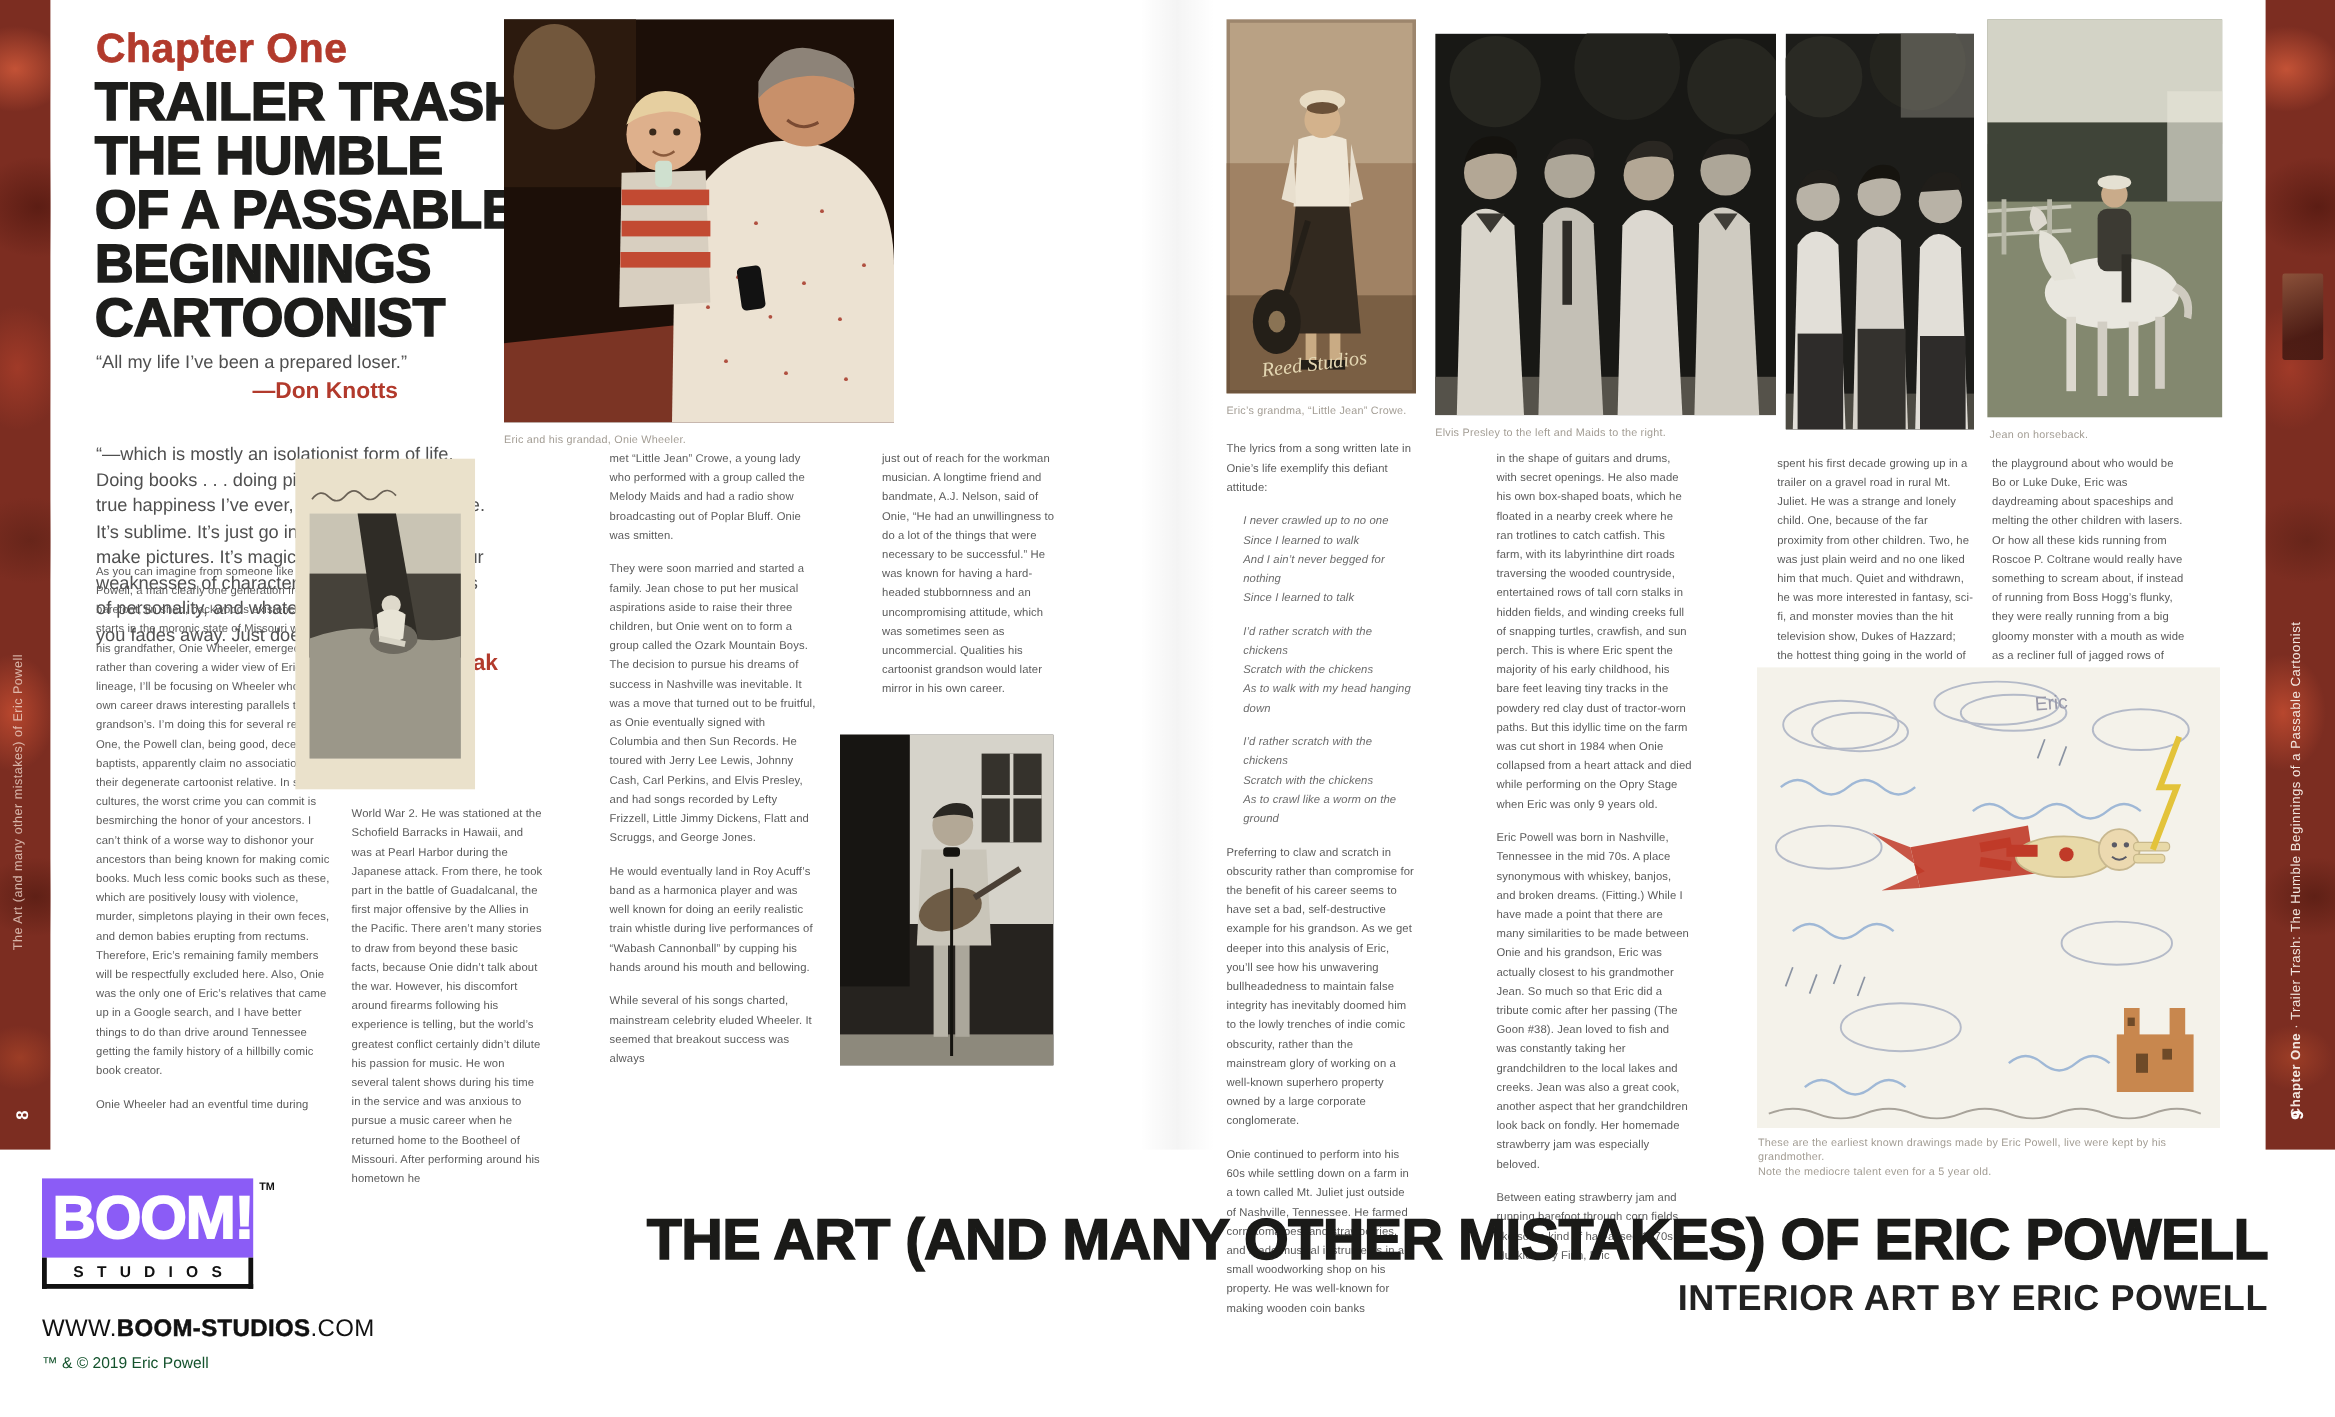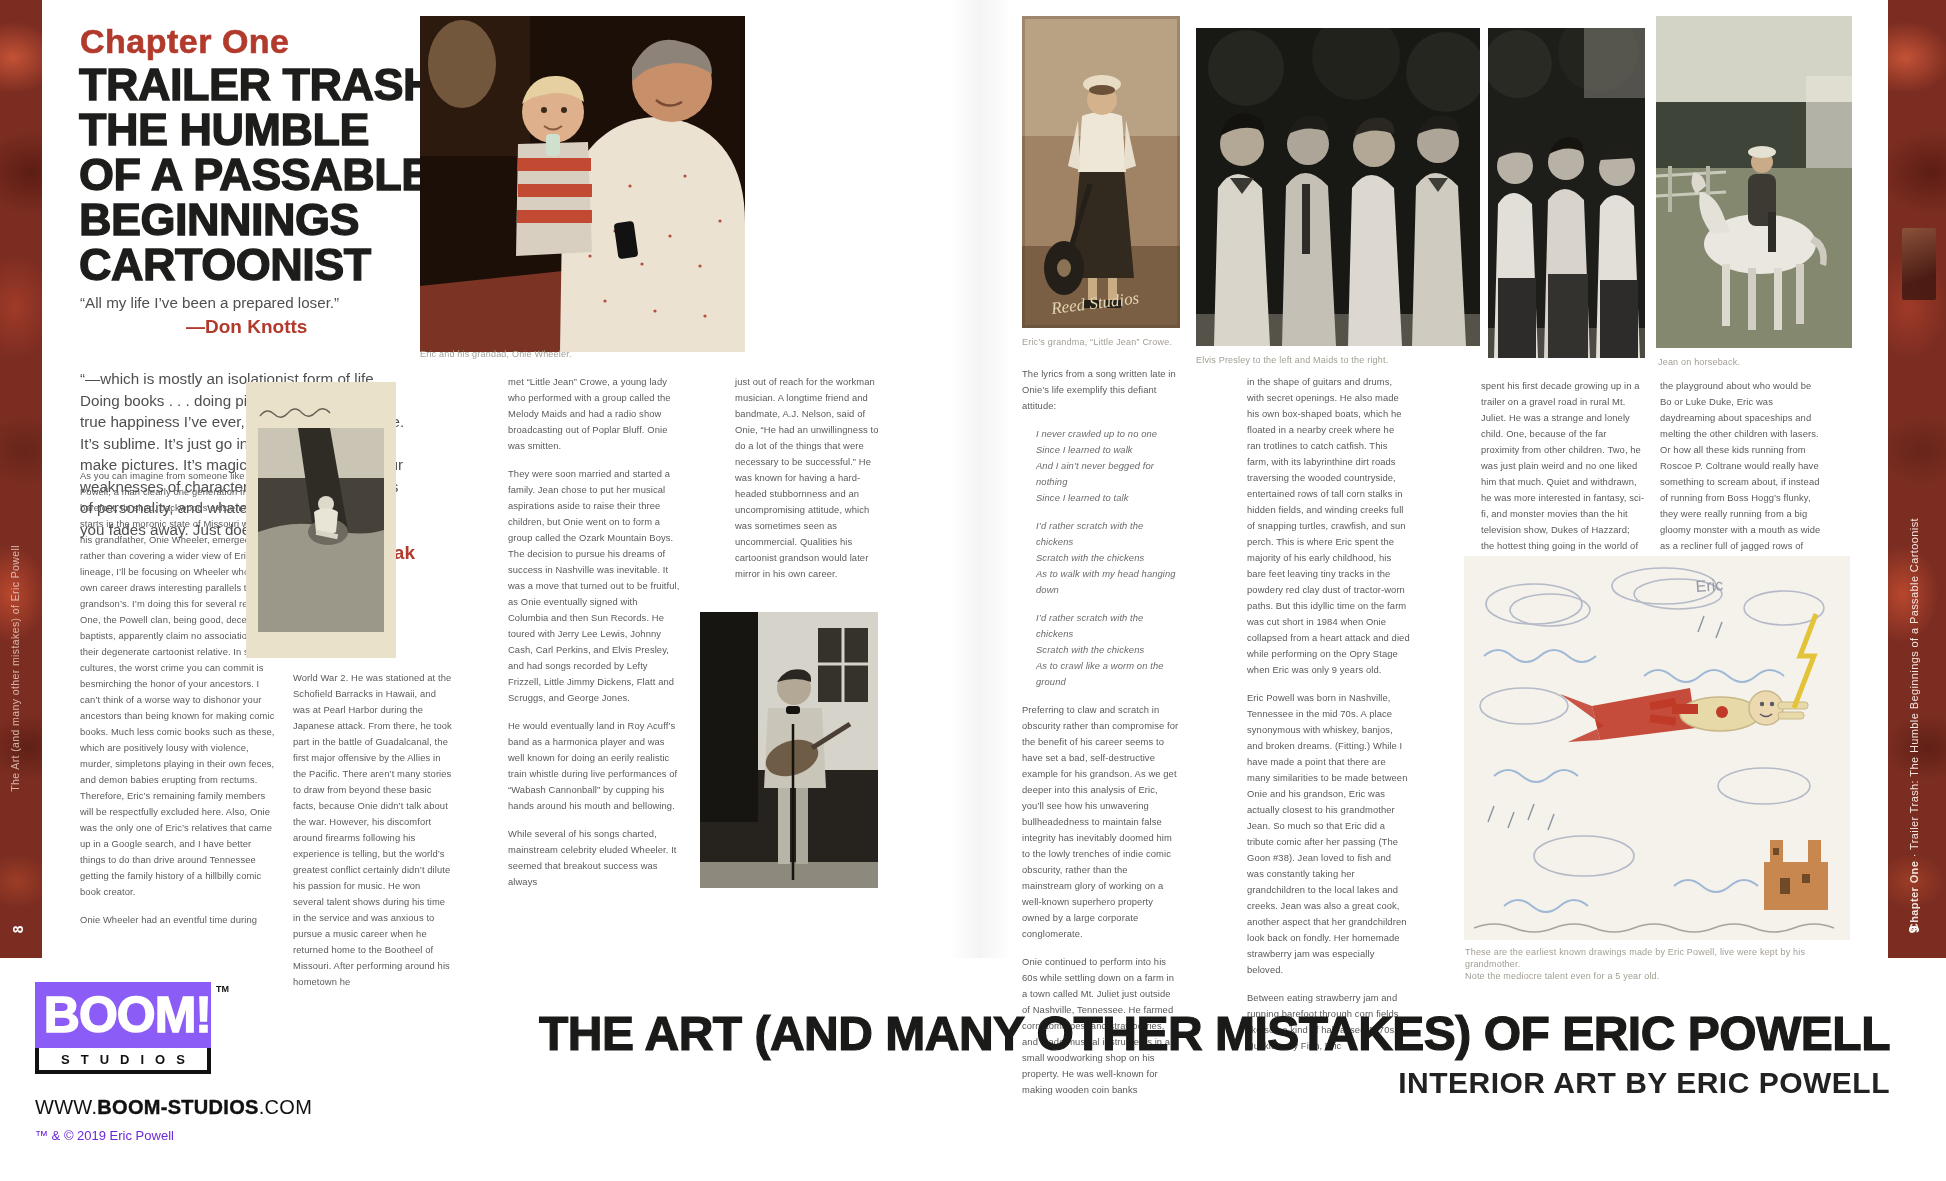--- a/index.html
+++ b/index.html
@@ -45,21 +45,21 @@
   
   .boom-box{position:absolute;left:35px;top:982px;width:176px;height:66px;background:#8b5cf6;
     display:flex;align-items:center;justify-content:flex-end;}
   .boom-box span{color:#fff;font-size:50px;font-weight:bold;-webkit-text-stroke:1.5px #fff;letter-spacing:-1px;}
   .boom-tm{position:absolute;left:216px;top:984px;font-size:9px;font-weight:bold;color:#111;}
   .studios-strip{position:absolute;left:35px;top:1048px;width:168px;height:22px;border:4px solid #111;
     border-top:none;display:flex;align-items:center;justify-content:center;}
   .studios-strip span{font-size:13px;font-weight:bold;letter-spacing:11px;text-indent:11px;color:#111;}
   .boom-url{position:absolute;left:35px;top:1096px;font-size:20px;color:#111;letter-spacing:0.3px;}
   .boom-url .bold{font-weight:bold;-webkit-text-stroke:0.4px #111;}
-  .tm-line{position:absolute;left:35px;top:1128px;font-size:13px;color:#6d28d9;}
+  .tm-line{position:absolute;left:35px;top:1128px;font-size:13px;color:#14532d;}
   .big-title{position:absolute;right:56px;top:1006px;font-size:48px;font-weight:bold;color:#1a1a18;
     -webkit-text-stroke:1.2px #1a1a18;letter-spacing:-0.5px;white-space:nowrap;}
   .sub-title{position:absolute;right:56px;top:1066px;font-size:30px;color:#222;letter-spacing:0.5px;white-space:nowrap;font-weight:bold;}
   .sig{font-family:"Liberation Serif", serif;font-style:italic;}
 </style>
 </head>
 <body>
 
 <div class="stage">
 
@@ -78,21 +78,21 @@
   <h1 class="main-title">
     <div>TRAILER TRASH:</div>
     <div>THE HUMBLE</div>
     <div>OF A PASSABLE</div>
     <div>BEGINNINGS</div>
     <div>CARTOONIST</div>
   </h1>
 
   <div class="quote" style="left:80px;top:292px;width:332px;">
     <div>“All my life I’ve been a prepared loser.”</div>
-    <div class="quote-attr" style="margin-left:106px;">—Don Knotts</div>
+    <div class="quote-attr" style="margin-left:50px;text-align:center;">—Don Knotts</div>
   </div>
 
   <div class="quote" style="left:80px;top:368px;width:335px;">
     <div>“—which is mostly an isolationist form of life. Doing books . . . doing pictures. And is the only true happiness I’ve ever, ever enjoyed in my life. It’s sublime. It’s just go into another room and make pictures. It’s magic time. Where all of your weaknesses of character, and all the blemishes of personality, and whatever else that torments you fades away. Just doesn’t matter.”</div>
     <div class="quote-attr attr-right">—Maurice Sendak</div>
   </div>
 
   <div class="copy" style="left:80px;top:468px;width:197px;">
     <p>As you can imagine from someone like Eric Powell, a man clearly one generation from a barefoot, tin shed, backwoods existence, it all starts in the moronic state of Missouri where his grandfather, Onie Wheeler, emerged. Now, rather than covering a wider view of Eric’s lineage, I’ll be focusing on Wheeler whose own career draws interesting parallels to his grandson’s. I’m doing this for several reasons. One, the Powell clan, being good, decent baptists, apparently claim no association with their degenerate cartoonist relative. In some cultures, the worst crime you can commit is besmirching the honor of your ancestors. I can’t think of a worse way to dishonor your ancestors than being known for making comic books. Much less comic books such as these, which are positively lousy with violence, murder, simpletons playing in their own feces, and demon babies erupting from rectums. Therefore, Eric’s remaining family members will be respectfully excluded here. Also, Onie was the only one of Eric’s relatives that came up in a Google search, and I have better things to do than drive around Tennessee getting the family history of a hillbilly comic book creator.</p>
     <p>Onie Wheeler had an eventful time during</p>
@@ -144,21 +144,21 @@
     <path d="M102,88 Q110,58 138,60 Q162,62 164,86 Q148,74 128,78 Q112,80 102,88 Z" fill="#e6cfa0"></path>
     <circle cx="124" cy="94" r="3" fill="#3a2a1c"></circle>
       <circle cx="144" cy="94" r="3" fill="#3a2a1c"></circle>
     <path d="M124,110 q9,7 18,0" stroke="#8a5a3c" stroke-width="2" fill="none"></path>
     <path d="M98,128 L168,126 L172,236 L96,240 Z" fill="#d8cfc0"></path>
     <rect x="98" y="142" width="73" height="13" fill="#c24a32"></rect>
     <rect x="98" y="168" width="74" height="13" fill="#c24a32"></rect>
     <rect x="97" y="194" width="75" height="13" fill="#c24a32"></rect>
     <rect x="126" y="118" width="14" height="22" rx="4" fill="#cfe0cf"></rect>
   </svg>
-  <div class="caption" style="left:420px;top:348px;width:300px;">Eric and his grandad, Onie Wheeler.</div>
+  <div class="caption" style="left:420px;top:360px;width:300px;">Eric and his grandad, Onie Wheeler.</div>
 
   <div class="copy" style="left:508px;top:374px;width:172px;">
     <p>met “Little Jean” Crowe, a young lady who performed with a group called the Melody Maids and had a radio show broadcasting out of Poplar Bluff. Onie was smitten.</p>
     <p>They were soon married and started a family. Jean chose to put her musical aspirations aside to raise their three children, but Onie went on to form a group called the Ozark Mountain Boys. The decision to pursue his dreams of success in Nashville was inevitable. It was a move that turned out to be fruitful, as Onie eventually signed with Columbia and then Sun Records. He toured with Jerry Lee Lewis, Johnny Cash, Carl Perkins, and Elvis Presley, and had songs recorded by Lefty Frizzell, Little Jimmy Dickens, Flatt and Scruggs, and George Jones.</p>
     <p>He would eventually land in Roy Acuff’s band as a harmonica player and was well known for doing an eerily realistic train whistle during live performances of “Wabash Cannonball” by cupping his hands around his mouth and bellowing.</p>
     <p>While several of his songs charted, mainstream celebrity eluded Wheeler. It seemed that breakout success was always</p>
   </div>
 
   <div class="copy" style="left:735px;top:374px;width:153px;">
     <p>just out of reach for the workman musician. A longtime friend and bandmate, A.J. Nelson, said of Onie, “He had an unwillingness to do a lot of the things that were necessary to be successful.” He was known for having a hard-headed stubbornness and an uncompromising attitude, which was sometimes seen as uncommercial. Qualities his cartoonist grandson would later mirror in his own career.</p>

